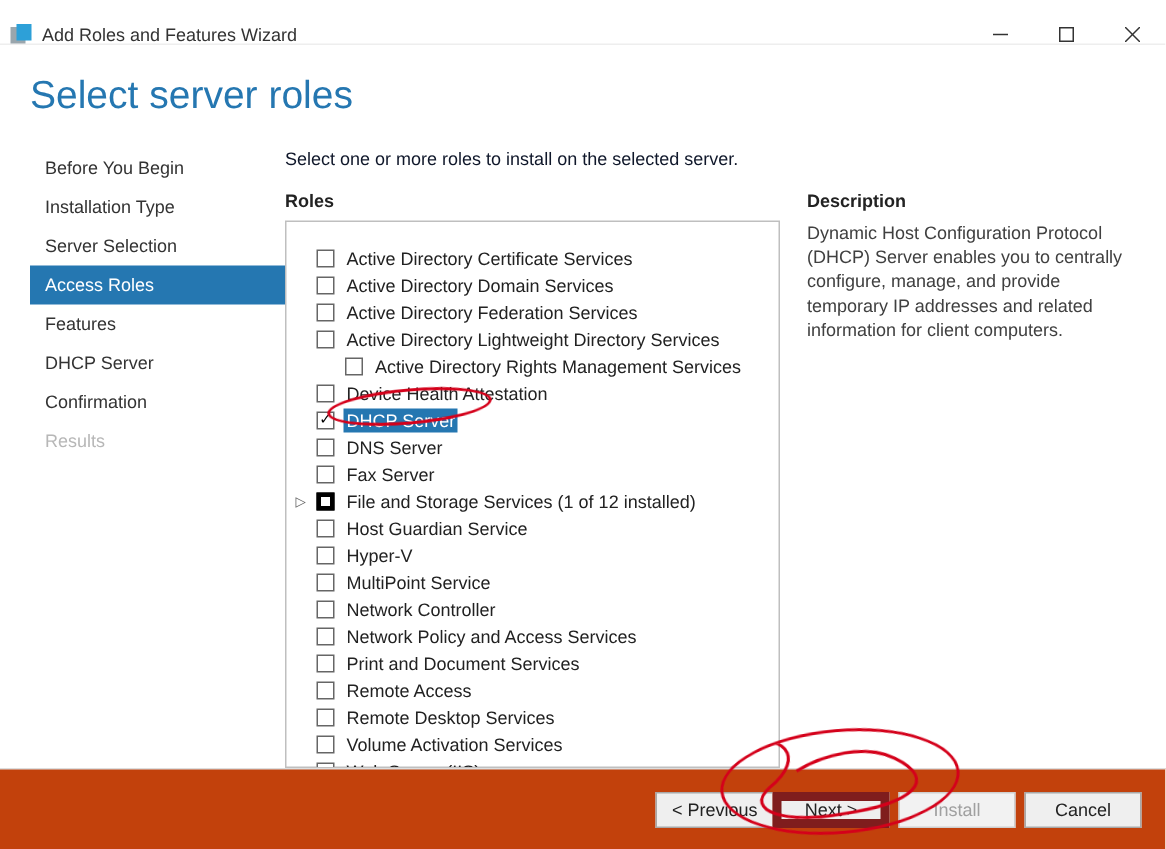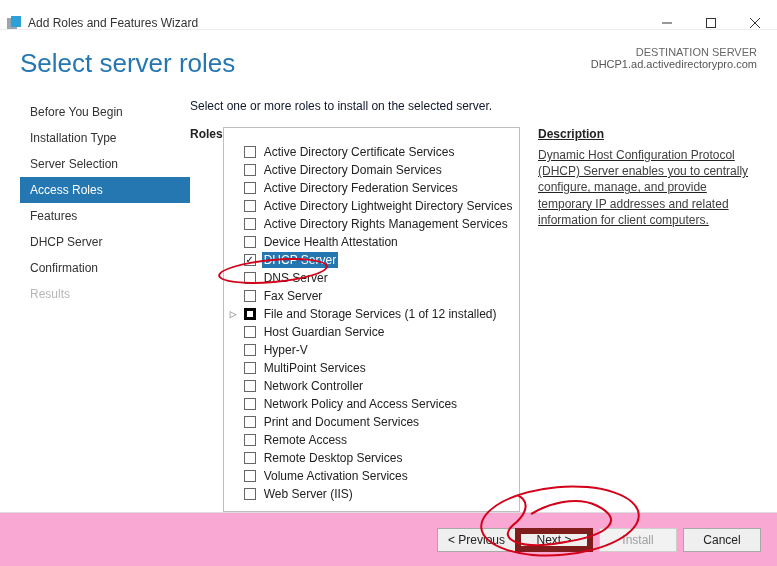--- a/index.html
+++ b/index.html
@@ -82,21 +82,21 @@
   .instr { margin: 4px 0 14px 0; color: #0f172a; }
   .cols {
     display: flex;
     gap: 18px;
     flex: 1;
     min-height: 0;
   }
   .roles-col {
     width: 330px;
     display: flex;
-    flex-direction: row;
+    flex-direction: column;
     min-height: 0;
   }
   .col-label { font-weight: bold; margin-bottom: 6px; }
   .roles-box {
     border: 1px solid #bfbfbf;
     flex: 1;
     overflow-y: scroll;
     padding: 4px 2px;
     position: relative;
     font-size: 12px;
@@ -120,28 +120,28 @@
     border: 1px solid #666;
     display:flex; align-items:center; justify-content:center;
     font-size: 10px; line-height: 10px;
     background:#fff;
   }
   .role-row .cb.checked::after { content: "✓"; color:#000; }
   .role-row .cb.partial { background:#000; border-color:#000; }
   .role-row .cb.partial::after { content:""; display:block; width:6px; height:6px; background:#fff; }
   .role-row .rl { padding: 0 2px; }
   .role-row.selected .rl { background:#2577b1; color:#fff; }
-  .desc-col { flex: 1; text-decoration: underline; }
+  .desc-col { flex: 1; }
   .desc-col .desc-text { color:#404040; line-height:1.35; }
   .footer {
     position: absolute;
     bottom: 0; left: 0; right: 0;
     height: 54px;
     border-top: 1px solid #ddd;
-    background: #f9a8d4;
+    background: #c2410c;
     display: flex;
     align-items: center;
     justify-content: flex-end;
     padding: 0 16px;
     gap: 6px;
   }
   .btn {
     min-width: 78px;
     height: 24px;
     border: 1px solid #a8a8a8;
@@ -196,24 +196,20 @@
           <line x1="0" y1="0" x2="10" y2="10" stroke="#333"></line>
           <line x1="10" y1="0" x2="0" y2="10" stroke="#333"></line>
         </svg>
     </div>
   </div>
 </div>
 
 <div class="content">
   <div class="header-row">
     <h1 class="page-title">Select server roles</h1>
-    <div class="dest">
-      <div class="lbl">DESTINATION SERVER</div>
-      <div>DHCP1.ad.activedirectorypro.com</div>
-    </div>
   </div>
 
   <div class="body">
 
     <div class="steps" id="steps">
         <div class="step">Before You Begin</div>
         <div class="step">Installation Type</div>
         <div class="step">Server Selection</div>
         <div class="step active">Access Roles</div>
         <div class="step">Features</div>
@@ -237,21 +233,21 @@
                 <span class="rl">Active Directory Domain Services</span>
               </div>
               <div class="role-row" style="position: relative;">
                 <span class="cb"></span>
                 <span class="rl">Active Directory Federation Services</span>
               </div>
               <div class="role-row" style="position: relative;">
                 <span class="cb"></span>
                 <span class="rl">Active Directory Lightweight Directory Services</span>
               </div>
-              <div class="role-row" style="position: relative;">
+              <div class="role-row" style="position: relative; justify-content: center;">
                 <span class="cb"></span>
                 <span class="rl">Active Directory Rights Management Services</span>
               </div>
               <div class="role-row" style="position: relative;">
                 <span class="cb"></span>
                 <span class="rl">Device Health Attestation</span>
               </div>
               <div class="role-row selected" style="position: relative;">
                 <span class="cb checked"></span>
                 <span class="rl">DHCP Server</span>
@@ -272,21 +268,21 @@
               <div class="role-row" style="position: relative;">
                 <span class="cb"></span>
                 <span class="rl">Host Guardian Service</span>
               </div>
               <div class="role-row" style="position: relative;">
                 <span class="cb"></span>
                 <span class="rl">Hyper-V</span>
               </div>
               <div class="role-row" style="position: relative;">
                 <span class="cb"></span>
-                <span class="rl">MultiPoint Services</span>
+                <span class="rl">MultiPoint Service</span>
               </div>
               <div class="role-row" style="position: relative;">
                 <span class="cb"></span>
                 <span class="rl">Network Controller</span>
               </div>
               <div class="role-row" style="position: relative;">
                 <span class="cb"></span>
                 <span class="rl">Network Policy and Access Services</span>
               </div>
               <div class="role-row" style="position: relative;">

